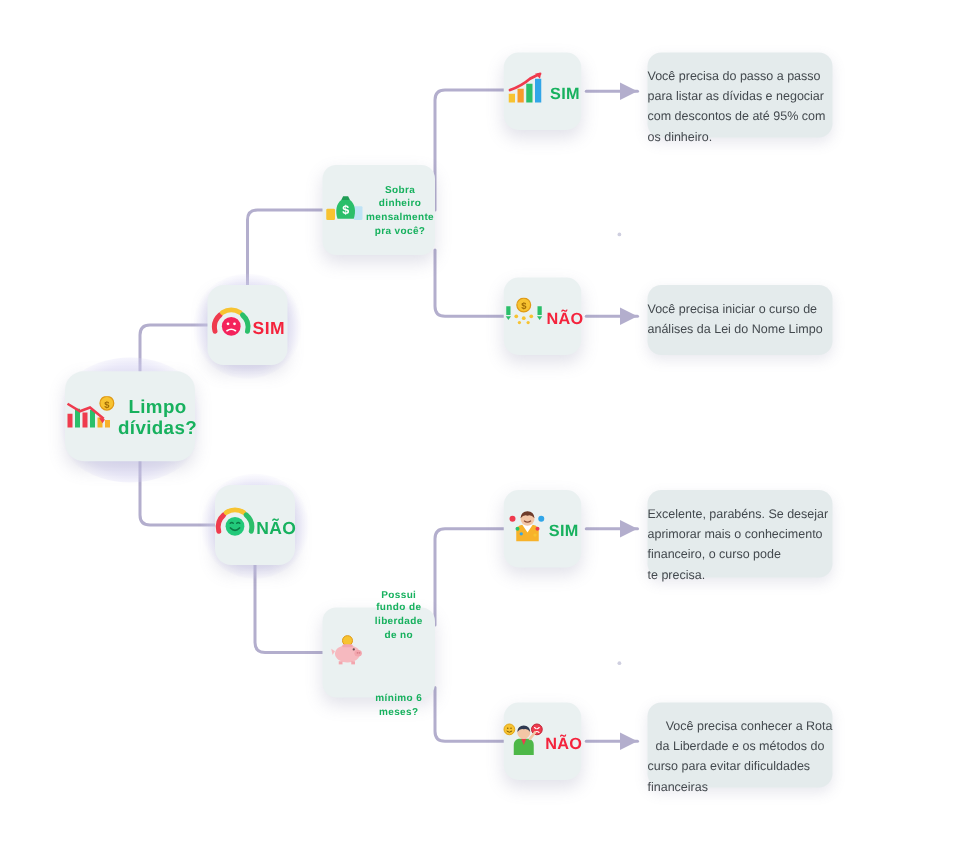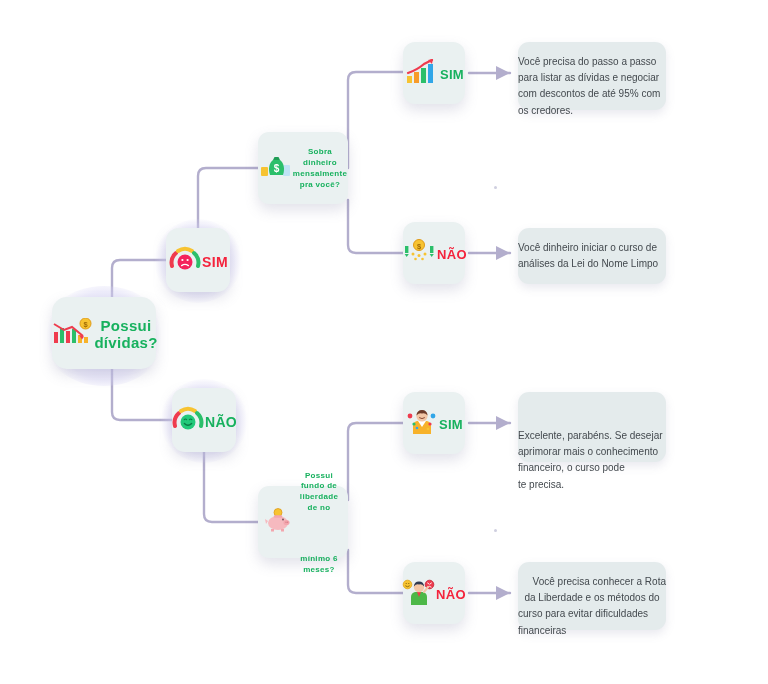--- a/index.html
+++ b/index.html
@@ -139,21 +139,21 @@
         <rect x="16" y="13" width="4" height="12" fill="#ef3b4e"></rect>
         <rect x="22" y="11" width="4" height="14" fill="#2bbf6a"></rect>
         <rect x="28" y="17" width="4" height="8" fill="#f7b22a"></rect>
         <rect x="34" y="19" width="4" height="6" fill="#f7b22a"></rect>
         <path d="M4,6 L14,12 L22,9 L33,18" stroke="#ef3b4e" stroke-width="2" fill="none"></path>
         <path d="M29,17 L34,18.5 L32,21.5 z" fill="#ef3b4e"></path>
         <circle cx="35.5" cy="5.5" r="5.5" fill="#f7c331" stroke="#e09a16" stroke-width="1"></circle>
         <text x="35.5" y="9" font-size="7.5" text-anchor="middle" fill="#a06b05" font-family="'Liberation Sans',sans-serif" font-weight="bold">$</text>
       </svg>
     </span>
-    <span class="cap">Possui dívidas?</span>
+    <span class="cap">Limpo dívidas?</span>
   </div>
 
   <div class="node ans1" id="n-sim1" style="z-index:3">
     <span class="ico">
       <svg width="34" height="26" viewBox="0 0 34 26">
         <path d="M4,20 A13,13 0 0 1 8,7" stroke="#ef3b4e" stroke-width="4" fill="none" stroke-linecap="round"></path>
         <path d="M10,5 A13,13 0 0 1 24,5" stroke="#f7c331" stroke-width="4" fill="none" stroke-linecap="round"></path>
         <path d="M26,7 A13,13 0 0 1 30,20" stroke="#2bbf6a" stroke-width="4" fill="none" stroke-linecap="round"></path>
         <circle cx="17" cy="16" r="7.5" fill="#f4235c"></circle>
         <circle cx="14.4" cy="14" r="1.1" fill="#fff"></circle>
@@ -288,30 +288,30 @@
         <path d="M22,14 L26,9" stroke="#f3c6a6" stroke-width="2.2" stroke-linecap="round"></path>
       </svg>
     </span>
     <span class="cap">NÃO</span>
   </div>
 
   <div class="panel" id="p1">
     <span style="display: block;">Você precisa do passo a passo</span>
     <span style="display: block;">para listar as dívidas e negociar</span>
     <span style="display: block;">com descontos de até 95% com</span>
-    <span style="display: block;">os credores.</span>
+    <span style="display: block;">os dinheiro.</span>
   </div>
 
   <div class="panel" id="p2">
-    <span style="display: block;">Você dinheiro iniciar o curso de</span>
+    <span style="display: block;">Você precisa iniciar o curso de</span>
     <span style="display: block;">análises da Lei do Nome Limpo</span>
   </div>
 
   <div class="panel" id="p3">
-    <span style="display: block; margin-top: 24px;">Excelente, parabéns. Se desejar</span>
+    <span style="display: block;">Excelente, parabéns. Se desejar</span>
     <span style="display: block;">aprimorar mais o conhecimento</span>
     <span style="display: block;">financeiro, o curso pode</span>
     <span style="display: block;">te precisa.</span>
   </div>
 
   <div class="panel" id="p4">
     <span style="display: block; text-align: right;">Você precisa conhecer a Rota</span>
     <span style="display: block; text-align: center;">da Liberdade e os métodos do</span>
     <span style="display: block;">curso para evitar dificuldades</span>
     <span style="display: block;">financeiras</span>

